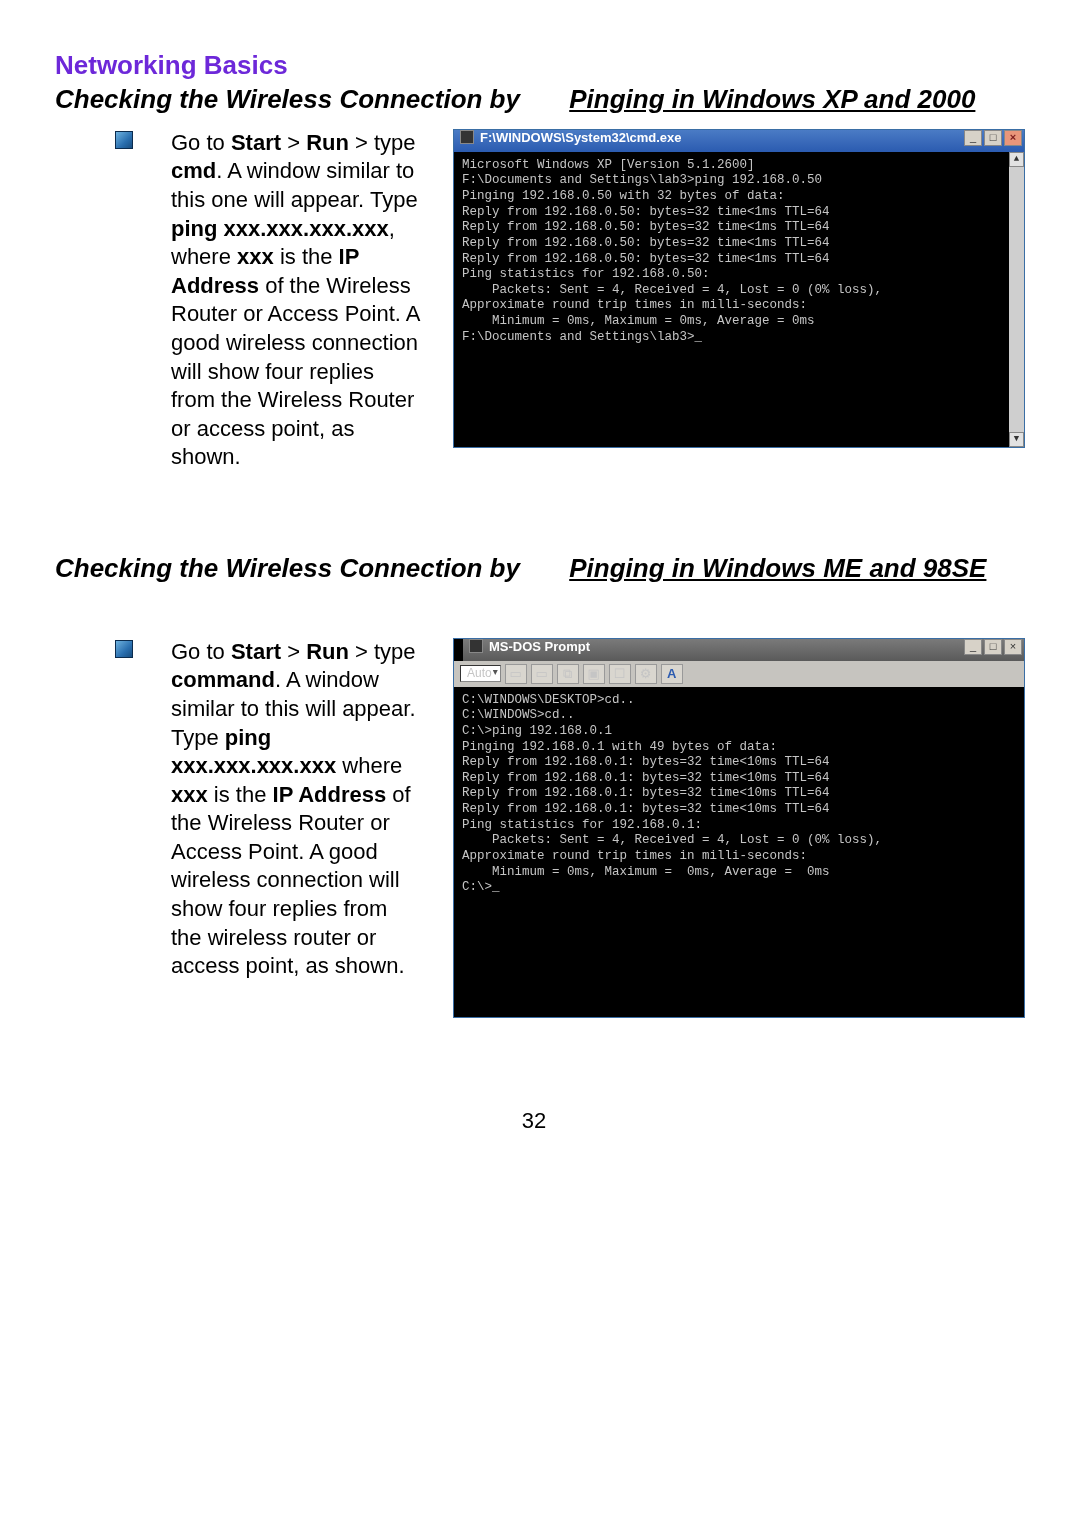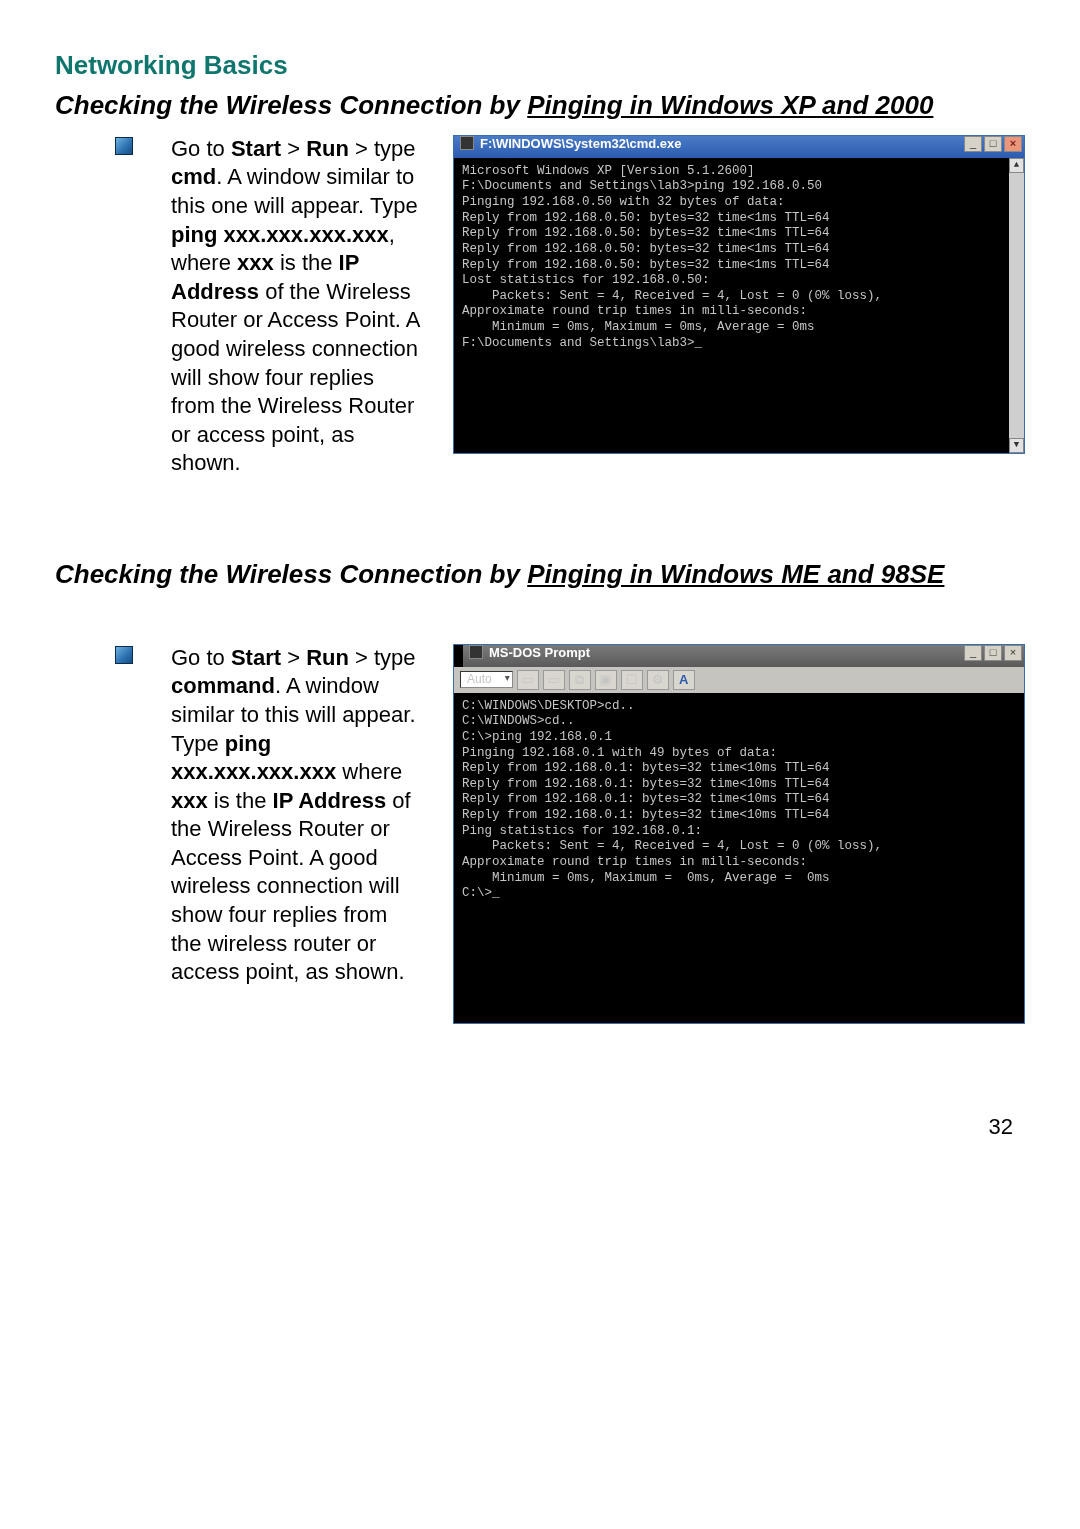--- a/index.html
+++ b/index.html
@@ -4,33 +4,33 @@
   <style>
     * { margin: 0; padding: 0; box-sizing: border-box; }
     body {
       font-family: Arial, Helvetica, sans-serif;
       background: #fff;
       width: 1080px;
       padding: 50px 55px 40px 55px;
       color: #000;
     }
     .page-heading {
-      color: #0f766e;
+      color: #6d28d9;
       font-size: 26px;
       font-weight: bold;
-      margin-bottom: 8px;
+      margin-bottom: 2px;
     }
     .section-title {
       font-size: 26px;
       font-weight: bold;
       font-style: italic;
       line-height: 1.3;
       margin-bottom: 12px;
     }
-    .section-title .underline { text-decoration: underline; }
+    .section-title .underline { text-decoration: underline; margin-left: 42px; }
     .content-row {
       display: flex;
       align-items: flex-start;
       gap: 32px;
       margin-left: 60px;
     }
     .bullet-col { flex-shrink: 0; width: 24px; padding-top: 2px; }
     .bullet {
       display: block;
       width: 18px;
@@ -104,34 +104,34 @@
     }
     .toolbar98 {
       background:#c6c4bf;
       display:flex; align-items:center;
       padding:3px 6px;
       gap:4px;
       font-family: Tahoma, Arial, sans-serif;
       font-size:12px;
     }
     .toolbar98 .tb-select {
-      background:#fff; border:1px inset #888; padding:0 20px 0 6px; font-size:12px;
+      background:#fff; border:1px inset #888; padding:0 8px 0 6px; font-size:12px;
       position:relative;
     }
     .toolbar98 .tb-select::after{
       content:"▾"; position:absolute; right:2px; top:0; font-size:10px; color:#555;
     }
     .toolbar98 .tb-btn {
       width:22px; height:20px; border:1px solid #999; background:#d9d6cf;
       display:flex; align-items:center; justify-content:center; font-size:13px;
     }
     .toolbar98 .tb-btn.letter{ font-weight:bold; color:#2b5bb0;}
     .page-wrap { position: relative; }
     .page-number {
-      text-align: right;
+      text-align: center;
       font-size: 22px;
       margin-top: 90px;
       padding-right: 12px;
     }
     .section-gap { height: 80px; }
   </style>
 </head>
 <body>
 <div class="page-wrap">
 
@@ -164,21 +164,21 @@
           <div class="line"></div>
           <div class="line">F:\Documents and Settings\lab3&gt;ping 192.168.0.50</div>
           <div class="line"></div>
           <div class="line">Pinging 192.168.0.50 with 32 bytes of data:</div>
           <div class="line"></div>
           <div class="line">Reply from 192.168.0.50: bytes=32 time&lt;1ms TTL=64</div>
           <div class="line">Reply from 192.168.0.50: bytes=32 time&lt;1ms TTL=64</div>
           <div class="line">Reply from 192.168.0.50: bytes=32 time&lt;1ms TTL=64</div>
           <div class="line">Reply from 192.168.0.50: bytes=32 time&lt;1ms TTL=64</div>
           <div class="line"></div>
-          <div class="line">Lost statistics for 192.168.0.50:</div>
+          <div class="line">Ping statistics for 192.168.0.50:</div>
           <div class="line">    Packets: Sent = 4, Received = 4, Lost = 0 (0% loss),</div>
           <div class="line">Approximate round trip times in milli-seconds:</div>
           <div class="line">    Minimum = 0ms, Maximum = 0ms, Average = 0ms</div>
           <div class="line"></div>
           <div class="line">F:\Documents and Settings\lab3&gt;_</div>
           <div class="scroll-stub">
             <div class="scroll-btn">▲</div>
             <div class="scroll-btn">▼</div>
           </div>
         </div>

